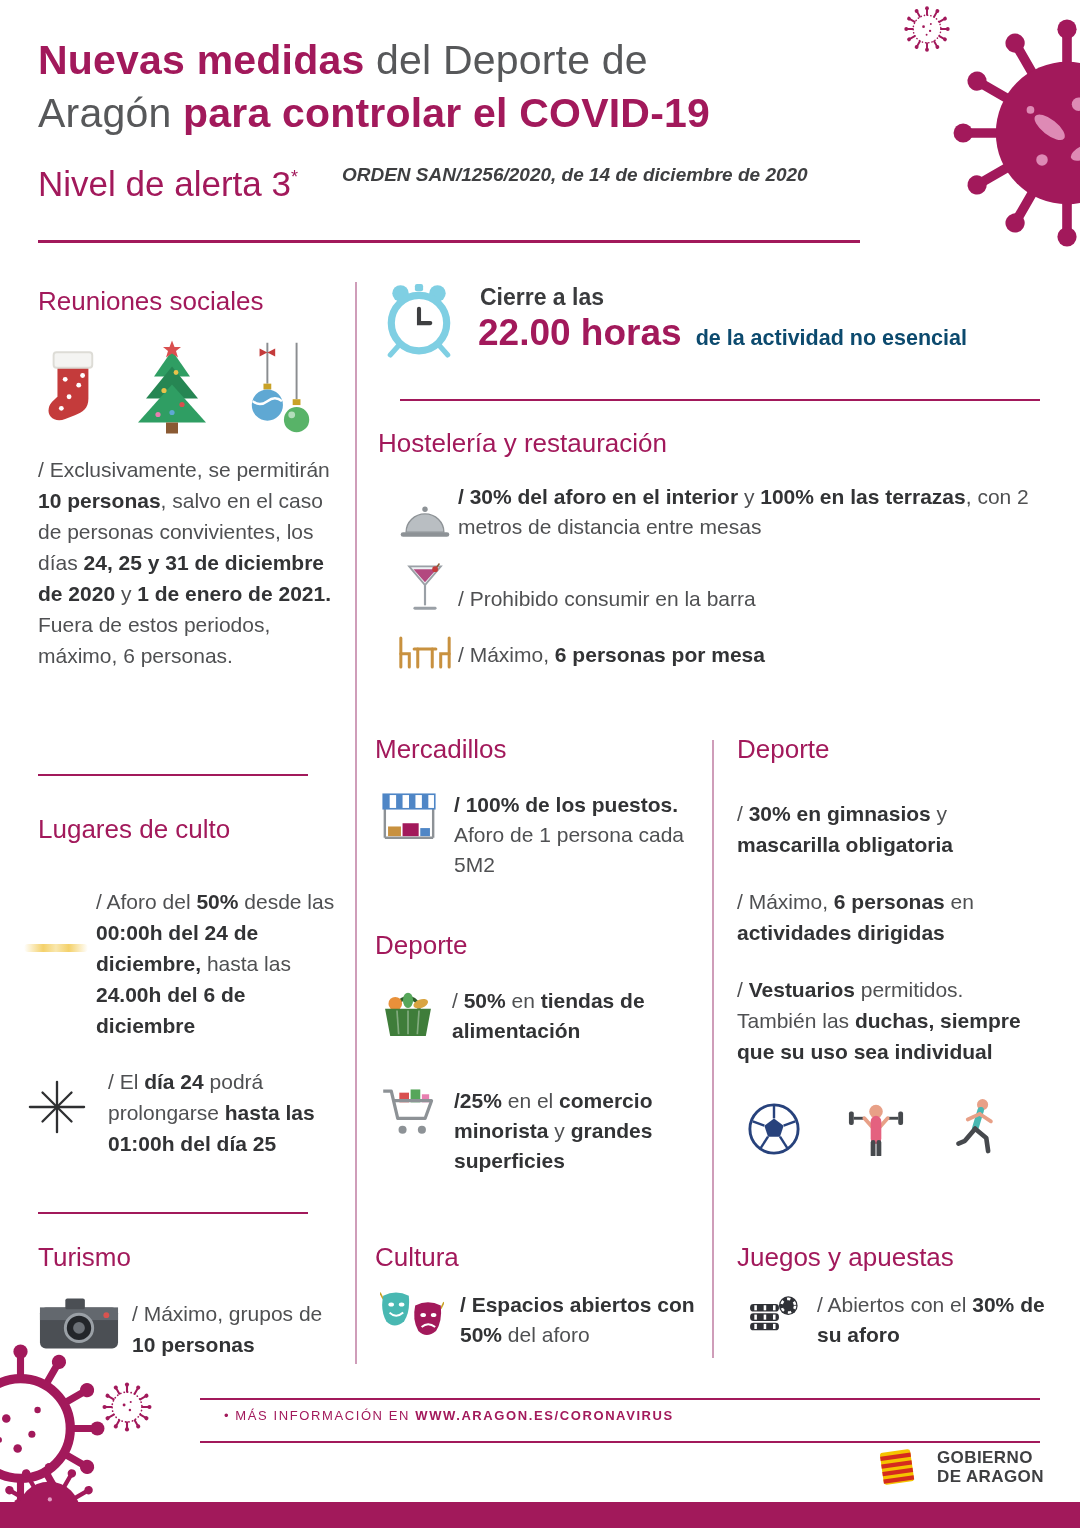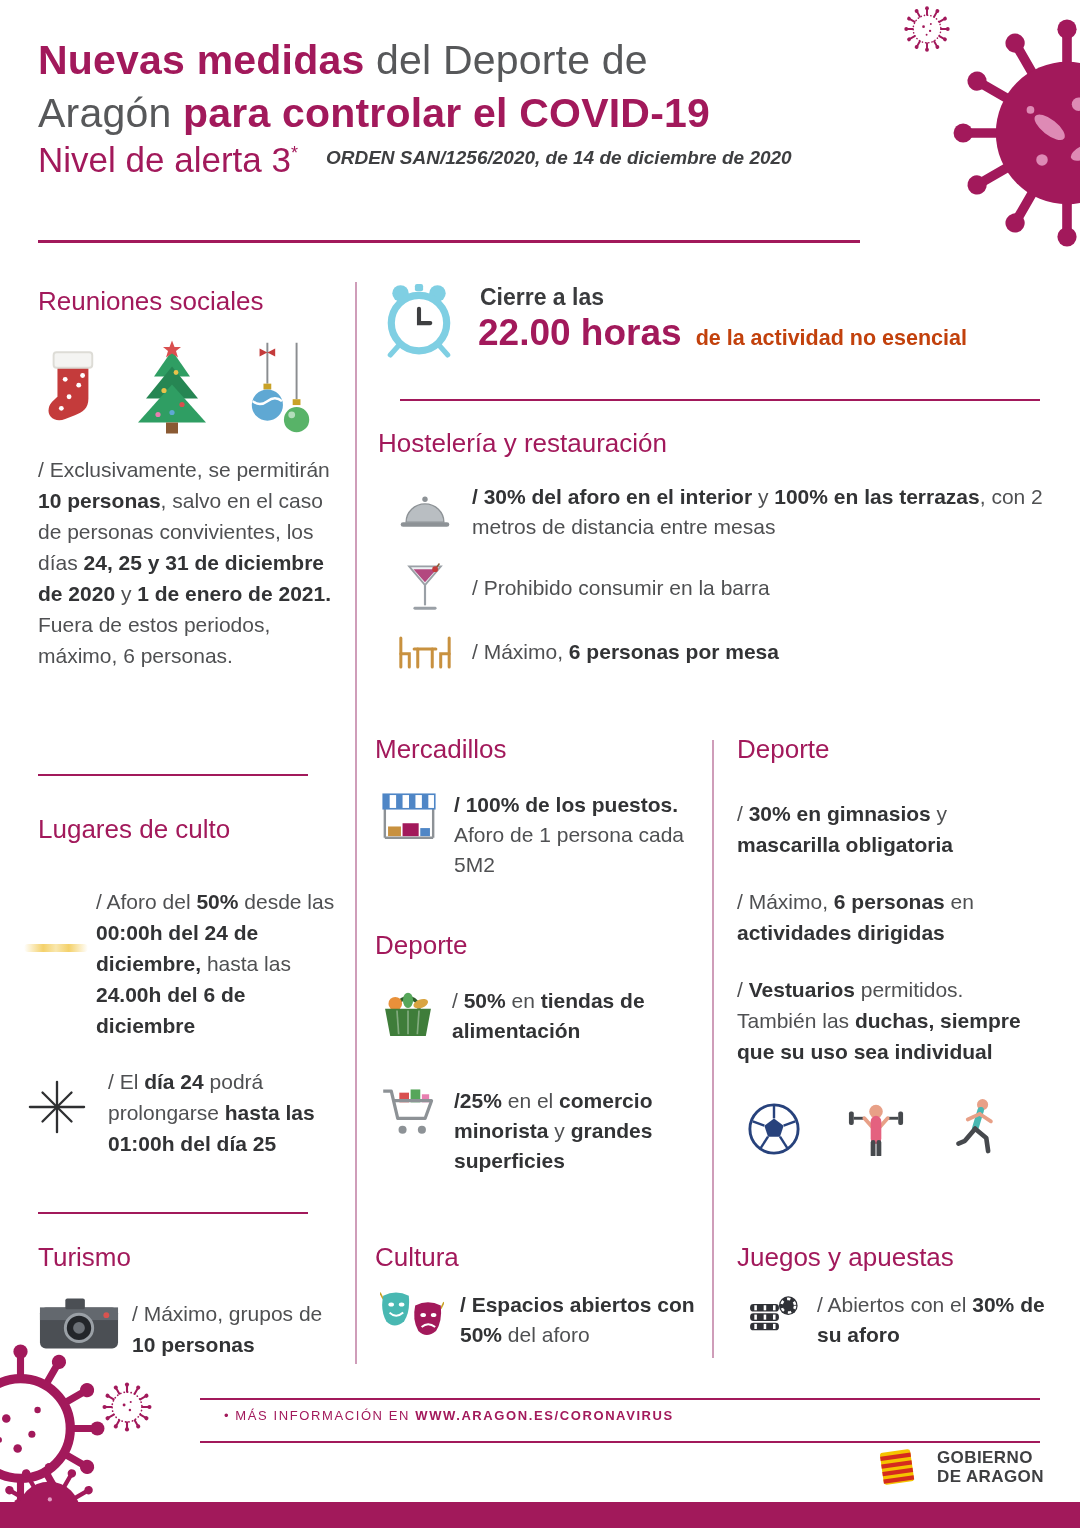--- a/index.html
+++ b/index.html
@@ -10,21 +10,21 @@
     --accent:#a2195b;--gray:#57585a;--body:#4f5052;--bold:#323335;color:var(--body);
   }
   .b{font-weight:700;color:var(--bold)}
   .t-accent{color:var(--accent);font-weight:700}
   .t-gray{color:var(--gray);font-weight:400}
 
   
   .header{position:absolute;left:38px;top:34px;width:850px}
   .title{font-size:41px;line-height:53px;font-weight:700;letter-spacing:.2px}
   .tl{display:block}
-  .alert-row{display:flex;align-items:center;gap:28px;}
+  .alert-row{display:flex;align-items:flex-start;gap:44px;margin-top:24px}
   .alert{font-size:35px;color:var(--accent)}
   .alert sup{font-size:18px}
   .orden{font-size:19px;font-style:italic;font-weight:700;color:#3e3f41;padding-bottom:5px}
 
   
   .rule{position:absolute;background:var(--accent)}
   .header-rule{left:38px;top:240px;width:822px;height:3px}
   .rule-left-1{left:38px;top:774px;width:270px;height:2px}
   .rule-left-2{left:38px;top:1212px;width:270px;height:2px}
   .cierre-rule{left:400px;top:399px;width:640px;height:2px}
@@ -55,26 +55,26 @@
   .culto-item-2{left:108px;top:1066px}
   .pos-turismo{left:38px;top:1242px}
   .camera-pos{position:absolute;left:38px;top:1294px;width:82px;height:58px}
   .turismo-body{left:132px;top:1298px}
 
   
   .clock-pos{position:absolute;left:380px;top:280px;width:78px;height:78px}
   .cierre-lead{position:absolute;left:480px;top:284px;font-size:23px;font-weight:700;color:#3a3b3d}
   .cierre-line{position:absolute;left:478px;top:312px;display:flex;align-items:baseline;gap:14px}
   .cierre-time{font-size:37px;font-weight:700;color:var(--accent)}
-  .cierre-rest{font-size:21.5px;font-weight:700;color:#c2410c}
+  .cierre-rest{font-size:21.5px;font-weight:700;color:#0c4a6e}
 
   
   .pos-hosteleria{left:378px;top:428px}
   .hosteleria-items{position:absolute;left:396px;top:482px;width:650px}
-  .item-row{display:flex;gap:18px;margin-bottom:20px;align-items:center}
+  .item-row{display:flex;gap:4px;margin-bottom:20px;align-items:flex-end}
   .item-row .icon-box{width:58px;flex:0 0 58px}
 
   
   .pos-mercadillos{left:375px;top:734px}
   .merc-row{left:380px;top:790px}
   .pos-comercio{left:375px;top:930px}
   .com-row-1{left:380px;top:986px}
   .com-row-2{left:380px;top:1086px}
   .pos-deporte{left:737px;top:734px}
   .deporte-items{position:absolute;left:737px;top:798px;width:308px}

